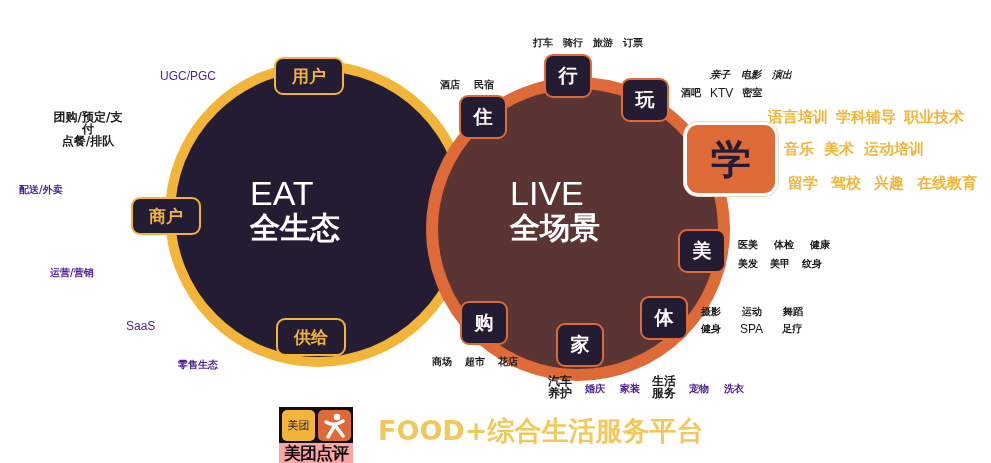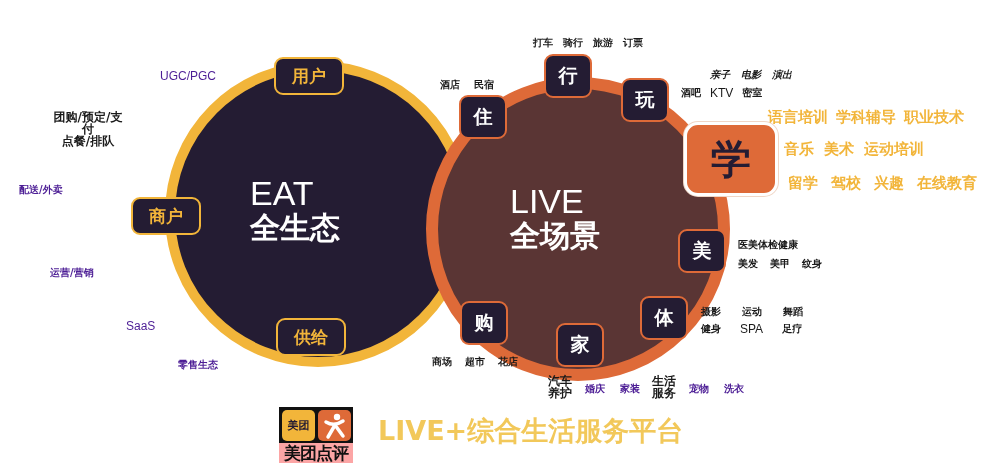--- a/index.html
+++ b/index.html
@@ -14,36 +14,36 @@
   .node.eat{background:#241c33;border:2px solid #f2b53a;color:#f2b53a;font-size:17px;width:70px;height:38px;}
   .node.live{background:#241c33;border:2px solid #de6a38;color:#ffffff;font-size:19px;width:48px;height:44px;}
   .node.xue{background:#de6a38;border:3px solid #ffffff;color:#241c33;font-size:40px;width:94px;height:74px;border-radius:14px;box-shadow:0 0 0 1px #f0d6c6;}
   .label{position:absolute;font-size:10px;color:#4c1d95;white-space:nowrap;font-weight:bold;}
   .label.latin{font-family:"Liberation Sans",sans-serif;font-weight:normal;font-size:12px;}
   .row{position:absolute;display:flex;white-space:nowrap;font-size:10px;font-weight:bold;color:#1a1a1a;}
   .row span{display:inline-block;}
   .xue-row{position:absolute;display:flex;white-space:nowrap;font-size:15px;font-weight:bold;color:#f2b53a;}
   .stack{position:absolute;font-size:12px;font-weight:bold;color:#1a1a1a;line-height:12px;text-align:center;}
   #logo{position:absolute;left:279px;top:407px;width:74px;height:56px;background:#111;}
-  #logo .mt{position:absolute;left:3px;top:3px;width:33px;height:31px;background:#f2b53a;border-radius:5px;color:#241c33;font-size:11px;font-weight:bold;display:flex;align-items:center;justify-content:center;}
+  #logo .mt{position:absolute;left:3px;top:3px;width:33px;height:31px;background:#f2b53a;border-radius:5px;color:#241c33;font-size:11px;font-weight:normal;display:flex;align-items:center;justify-content:center;}
   #logo .dp{position:absolute;left:39px;top:3px;width:33px;height:31px;background:#de6a38;border-radius:5px;}
   #logo .name{position:absolute;left:0;top:36px;width:74px;height:20px;background:#fca5a5;color:#111;font-size:17px;font-weight:bold;line-height:20px;text-align:center;letter-spacing:-1px;}
   #tagline{position:absolute;left:378px;top:413px;font-size:27px;font-weight:bold;color:#f2c85a;white-space:nowrap;}
 </style>
 </head>
 <body>
 
 <div id="eat-circle" class="circle"></div>
 <div class="center-text" style="left:250px;top:176px;width:136px;">
   <span class="en">EAT</span>
   <span class="zh">全生态</span>
 </div>
 
 <div id="live-circle" class="circle"></div>
-<div class="center-text" style="left:510px;top:176px;width:136px;margin-top:8px;">
+<div class="center-text" style="left:510px;top:176px;width:136px;">
   <span class="en">LIVE</span>
   <span class="zh">全场景</span>
 </div>
 
 <div class="node eat" style="left:274px;top:57px;">用户</div>
 <div class="node eat" style="left:131px;top:197px;">商户</div>
 <div class="node eat" style="left:276px;top:318px;">供给</div>
 
 <div class="label latin" style="left:160px;top:69px;">UGC/PGC</div>
 <div class="stack" style="left:50px;top:111px;width:76px;">
@@ -97,21 +97,21 @@
   <span>美术</span>
   <span>运动培训</span>
 </div>
 <div class="xue-row" style="left:788px;top:174px;gap:13px;">
   <span>留学</span>
   <span>驾校</span>
   <span>兴趣</span>
   <span>在线教育</span>
 </div>
 
-<div class="row" style="left:738px;top:238px;gap:0;">
+<div class="row" style="left:738px;top:238px;gap:16px;">
   <span>医美</span>
   <span>体检</span>
   <span>健康</span>
 </div>
 <div class="row" style="left:738px;top:257px;gap:12px;">
   <span>美发</span>
   <span>美甲</span>
   <span>纹身</span>
 </div>
 
@@ -149,13 +149,13 @@
   <div class="mt">美团</div>
   <div class="dp">
     <svg width="33" height="31" viewBox="0 0 33 31">
       <circle cx="19" cy="7" r="3.2" fill="#ffffff"></circle>
       <path d="M8 12 Q16 17 25 11" stroke="#ffffff" stroke-width="3.5" fill="none" stroke-linecap="round"></path>
       <path d="M17 15 L10 27 M17 15 L25 26" stroke="#ffffff" stroke-width="3.5" fill="none" stroke-linecap="round"></path>
     </svg>
   </div>
   <div class="name">美团点评</div>
 </div>
-<div id="tagline">LIVE+综合生活服务平台</div>
+<div id="tagline">FOOD+综合生活服务平台</div>
 
 </body></html>

